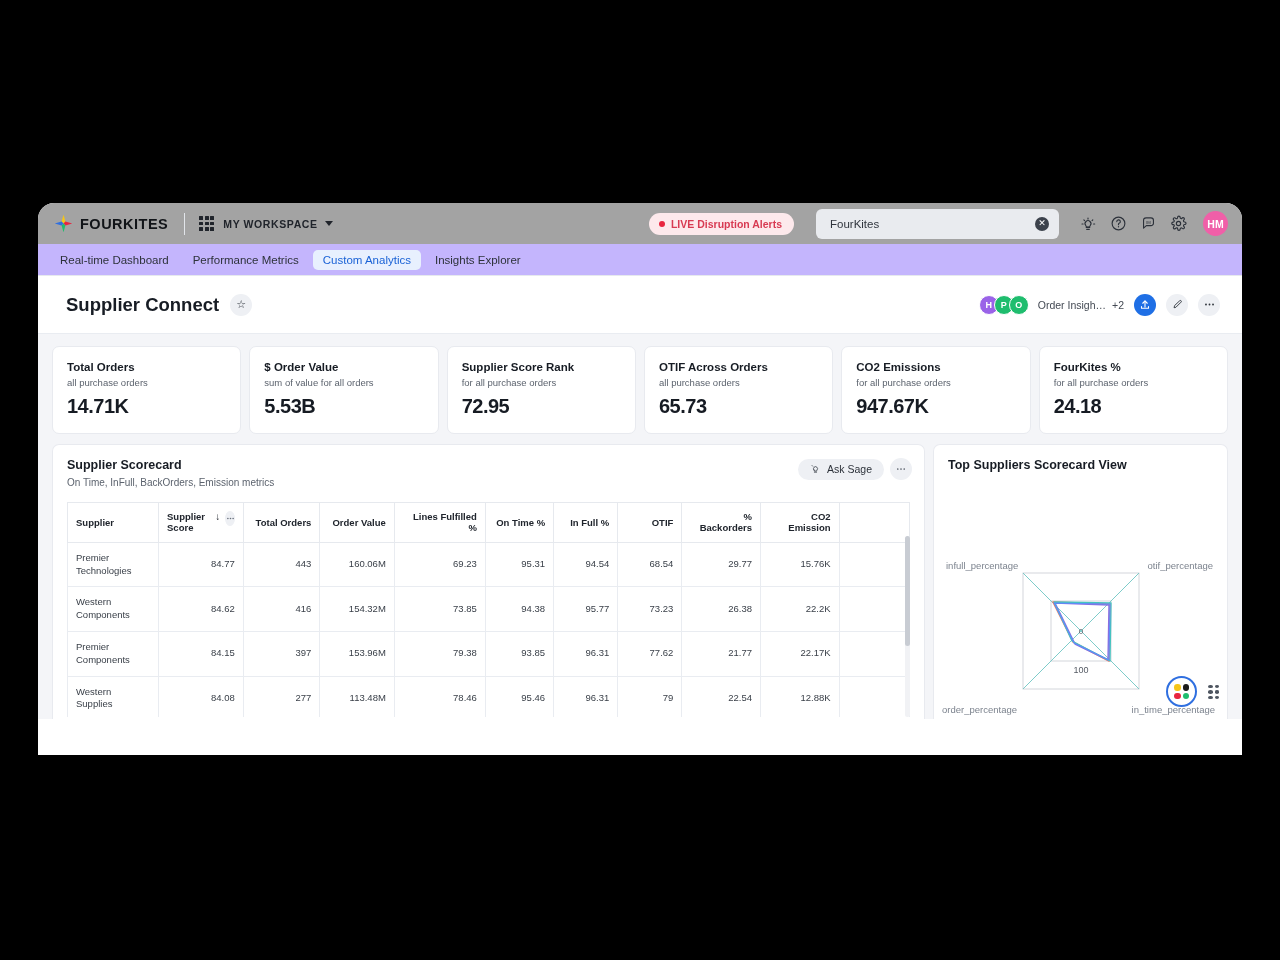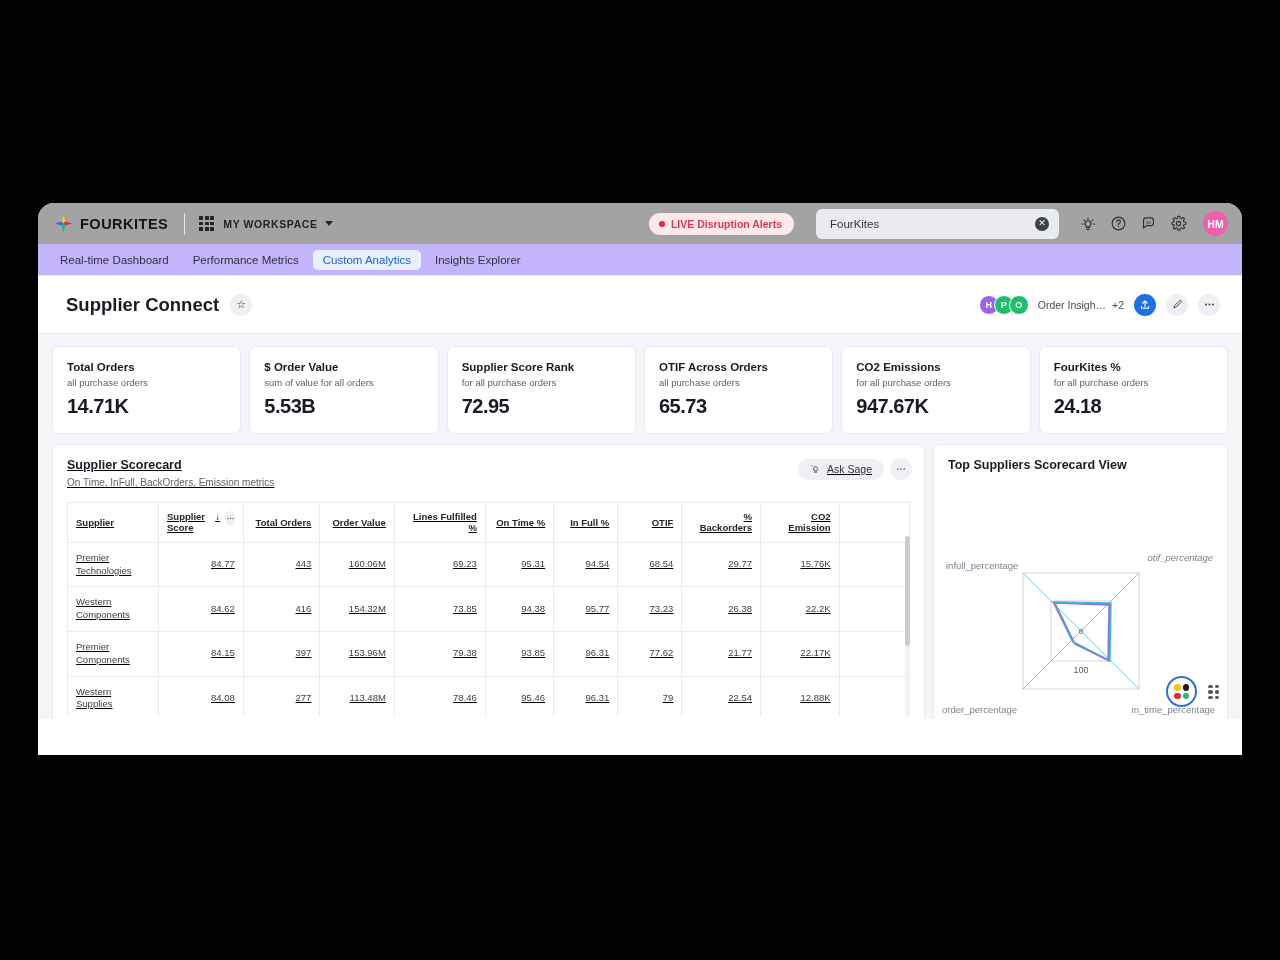--- a/index.html
+++ b/index.html
@@ -147,21 +147,21 @@
 
   
   .lower {
     display: flex; gap: 8px; padding: 0 14px 0 14px;
     background: #f4f5f8; height: 275px;
   }
   .panel {
     background: #fff; border: 1px solid #e8eaef;
     border-radius: 7px 7px 0 0; border-bottom: none; overflow: hidden;
   }
-  .panel.left { flex: 1 1 auto; min-width: 0; text-decoration: underline; }
+  .panel.left { flex: 1 1 auto; min-width: 0; }
   .panel.right { width: 295px; flex: none; position: relative; }
 
   .panel-head { display: flex; align-items: flex-start; padding: 13px 12px 0 14px; }
   .panel-title { font-size: 12.5px; font-weight: 600; color: #171c24; }
   .panel-sub { font-size: 10px; color: #5c636e; margin-top: 5px; }
   .panel-head-actions { margin-left: auto; display: flex; align-items: center; gap: 6px; }
   .sage-btn {
     display: flex; align-items: center; gap: 6px;
     background: #eef0f4; border-radius: 14px; padding: 4px 12px;
     font-size: 10.5px; color: #2d323a; cursor: pointer; white-space: nowrap; text-align: center;
@@ -506,21 +506,21 @@
         </div>
       </div>
 
       <div class="panel right">
         <div class="panel-head">
           <div class="panel-title">Top Suppliers Scorecard View</div>
         </div>
 
         <div class="radar-area">
           <span class="ax-label" style="left:12px; top:88px;">infull_percentage</span>
-          <span class="ax-label" style="right:14px; top:80px;font-style:italic;">otif_percentage</span>
+          <span class="ax-label" style="right:14px; top:88px;">otif_percentage</span>
           <span class="ax-label" style="left:8px; top:232px;">order_percentage</span>
           <span class="ax-label" style="right:12px; top:232px;">in_time_percentage</span>
 
           <svg class="radar-svg" width="118" height="125" viewBox="0 0 118 125">
 
             <rect x="1" y="1" width="116" height="116" fill="none" stroke="#d3d6db" stroke-width="1"></rect>
 
             <rect x="29" y="29" width="60" height="60" fill="none" stroke="#d3d6db" stroke-width="1"></rect>
 
             <line x1="1" y1="1" x2="117" y2="117" stroke="#6fc6c4" stroke-width="0.9"></line>

